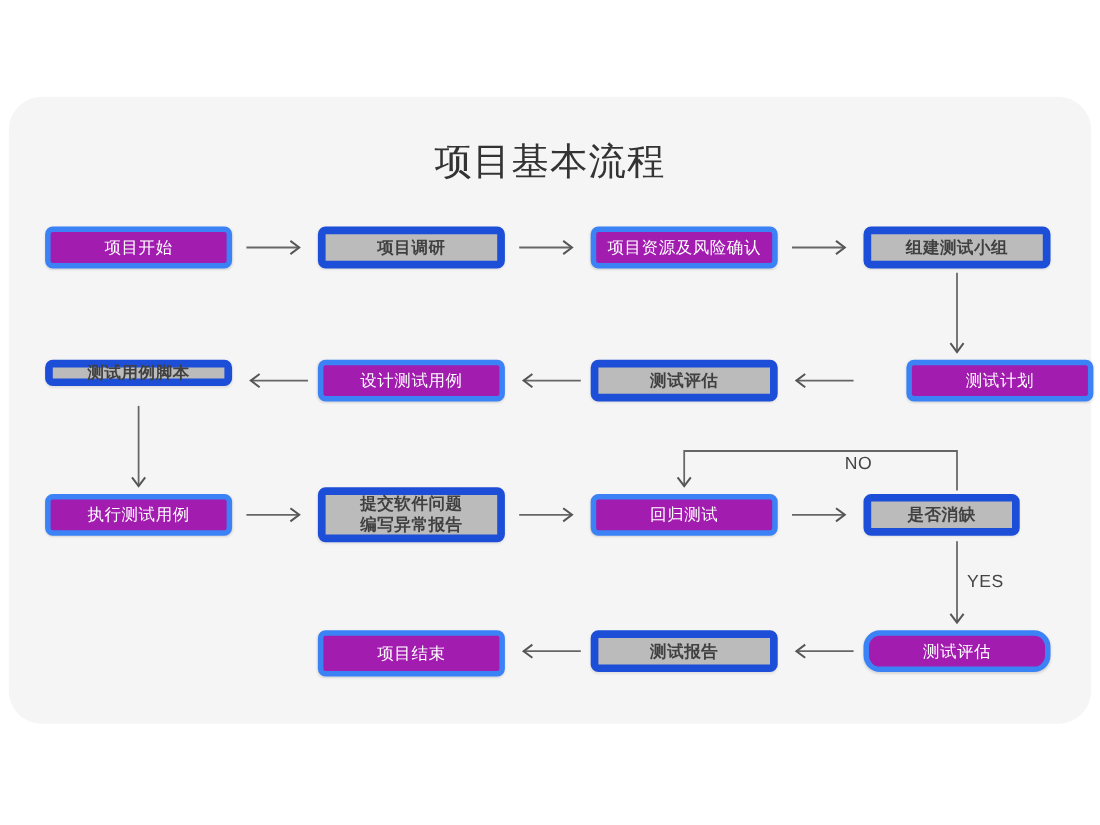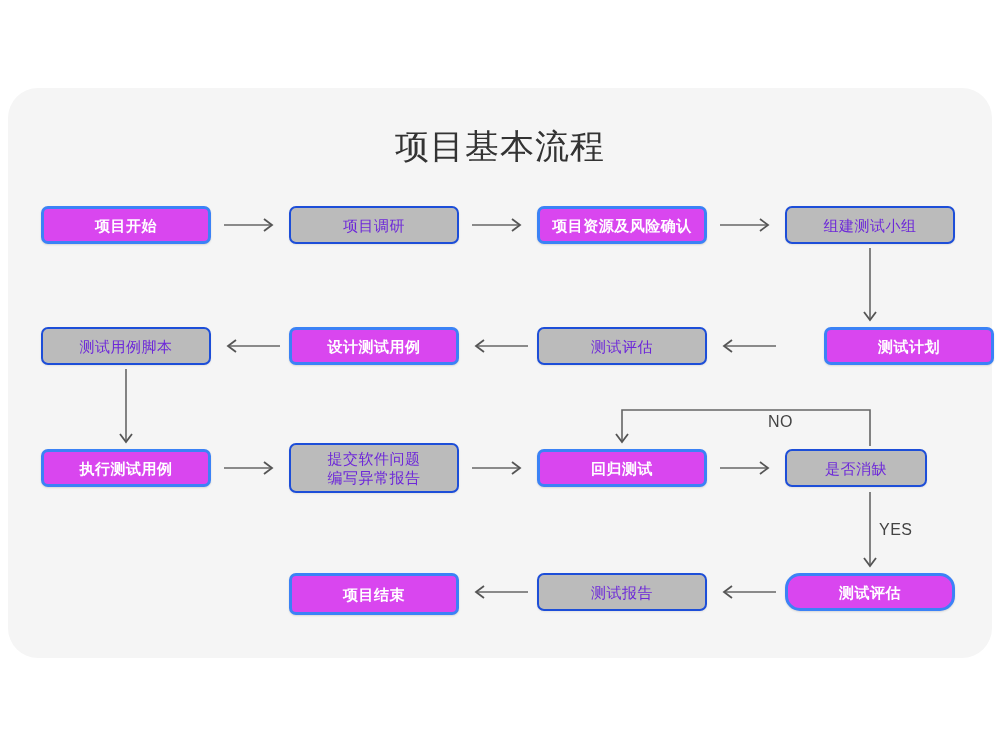--- a/index.html
+++ b/index.html
@@ -38,30 +38,30 @@
     align-items:center;
     justify-content:center;
     text-align:center;
     font-size:15px;
     line-height:19px;
     letter-spacing:0.5px;
     color:#ffffff;
     white-space:pre-line;
   }
   .node.purple{
-    background:#d946ef;
-    border:3px solid #3b82f6;
+    background:#a21caf;
+    border:5px solid #3b82f6;
     box-shadow:0 1px 2px rgba(0,0,0,0.12);
-    font-weight:bold;
   }
   .node.gray{
     background:#bbbbbb;
-    border:2px solid #1d4ed8;
-    color:#6d28d9;
+    border:7px solid #1d4ed8;
+    color:#404040;
     box-shadow:0 1px 2px rgba(0,0,0,0.08);
+    font-weight:bold;
   }
 
   
   svg#wires{
     position:absolute;left:0;top:0;width:1000px;height:750px;
     pointer-events:none;
   }
   .wire{fill:none;stroke:#666666;stroke-width:1.6;}
   .head{fill:none;stroke:#555555;stroke-width:1.8;}
 
@@ -153,21 +153,21 @@
   </svg>
 
   <div class="edge-label" style="left:768px;top:413px;">NO</div>
   <div class="edge-label" style="left:879px;top:521px;">YES</div>
 
   <div class="node purple" style="left:41px;top:206px;width:170px;height:38px;">项目开始</div>
   <div class="node gray" style="left:289px;top:206px;width:170px;height:38px;">项目调研</div>
   <div class="node purple" style="left:537px;top:206px;width:170px;height:38px;">项目资源及风险确认</div>
   <div class="node gray" style="left:785px;top:206px;width:170px;height:38px;">组建测试小组</div>
 
-  <div class="node gray" style="left:41px;top:327px;width:170px;height:38px;text-align:right;">测试用例脚本</div>
+  <div class="node gray" style="left:41px;top:327px;width:170px;height:24px;text-align:right;">测试用例脚本</div>
   <div class="node purple" style="left:289px;top:327px;width:170px;height:38px;">设计测试用例</div>
   <div class="node gray" style="left:537px;top:327px;width:170px;height:38px;">测试评估</div>
   <div class="node purple" style="left:824px;top:327px;width:170px;height:38px;">测试计划</div>
 
   <div class="node purple" style="left:41px;top:449px;width:170px;height:38px;">执行测试用例</div>
   <div class="node gray" style="left:289px;top:443px;width:170px;height:50px;">提交软件问题
 编写异常报告</div>
   <div class="node purple" style="left:537px;top:449px;width:170px;height:38px;">回归测试</div>
   <div class="node gray" style="left:785px;top:449px;width:142px;height:38px;">是否消缺</div>
 

